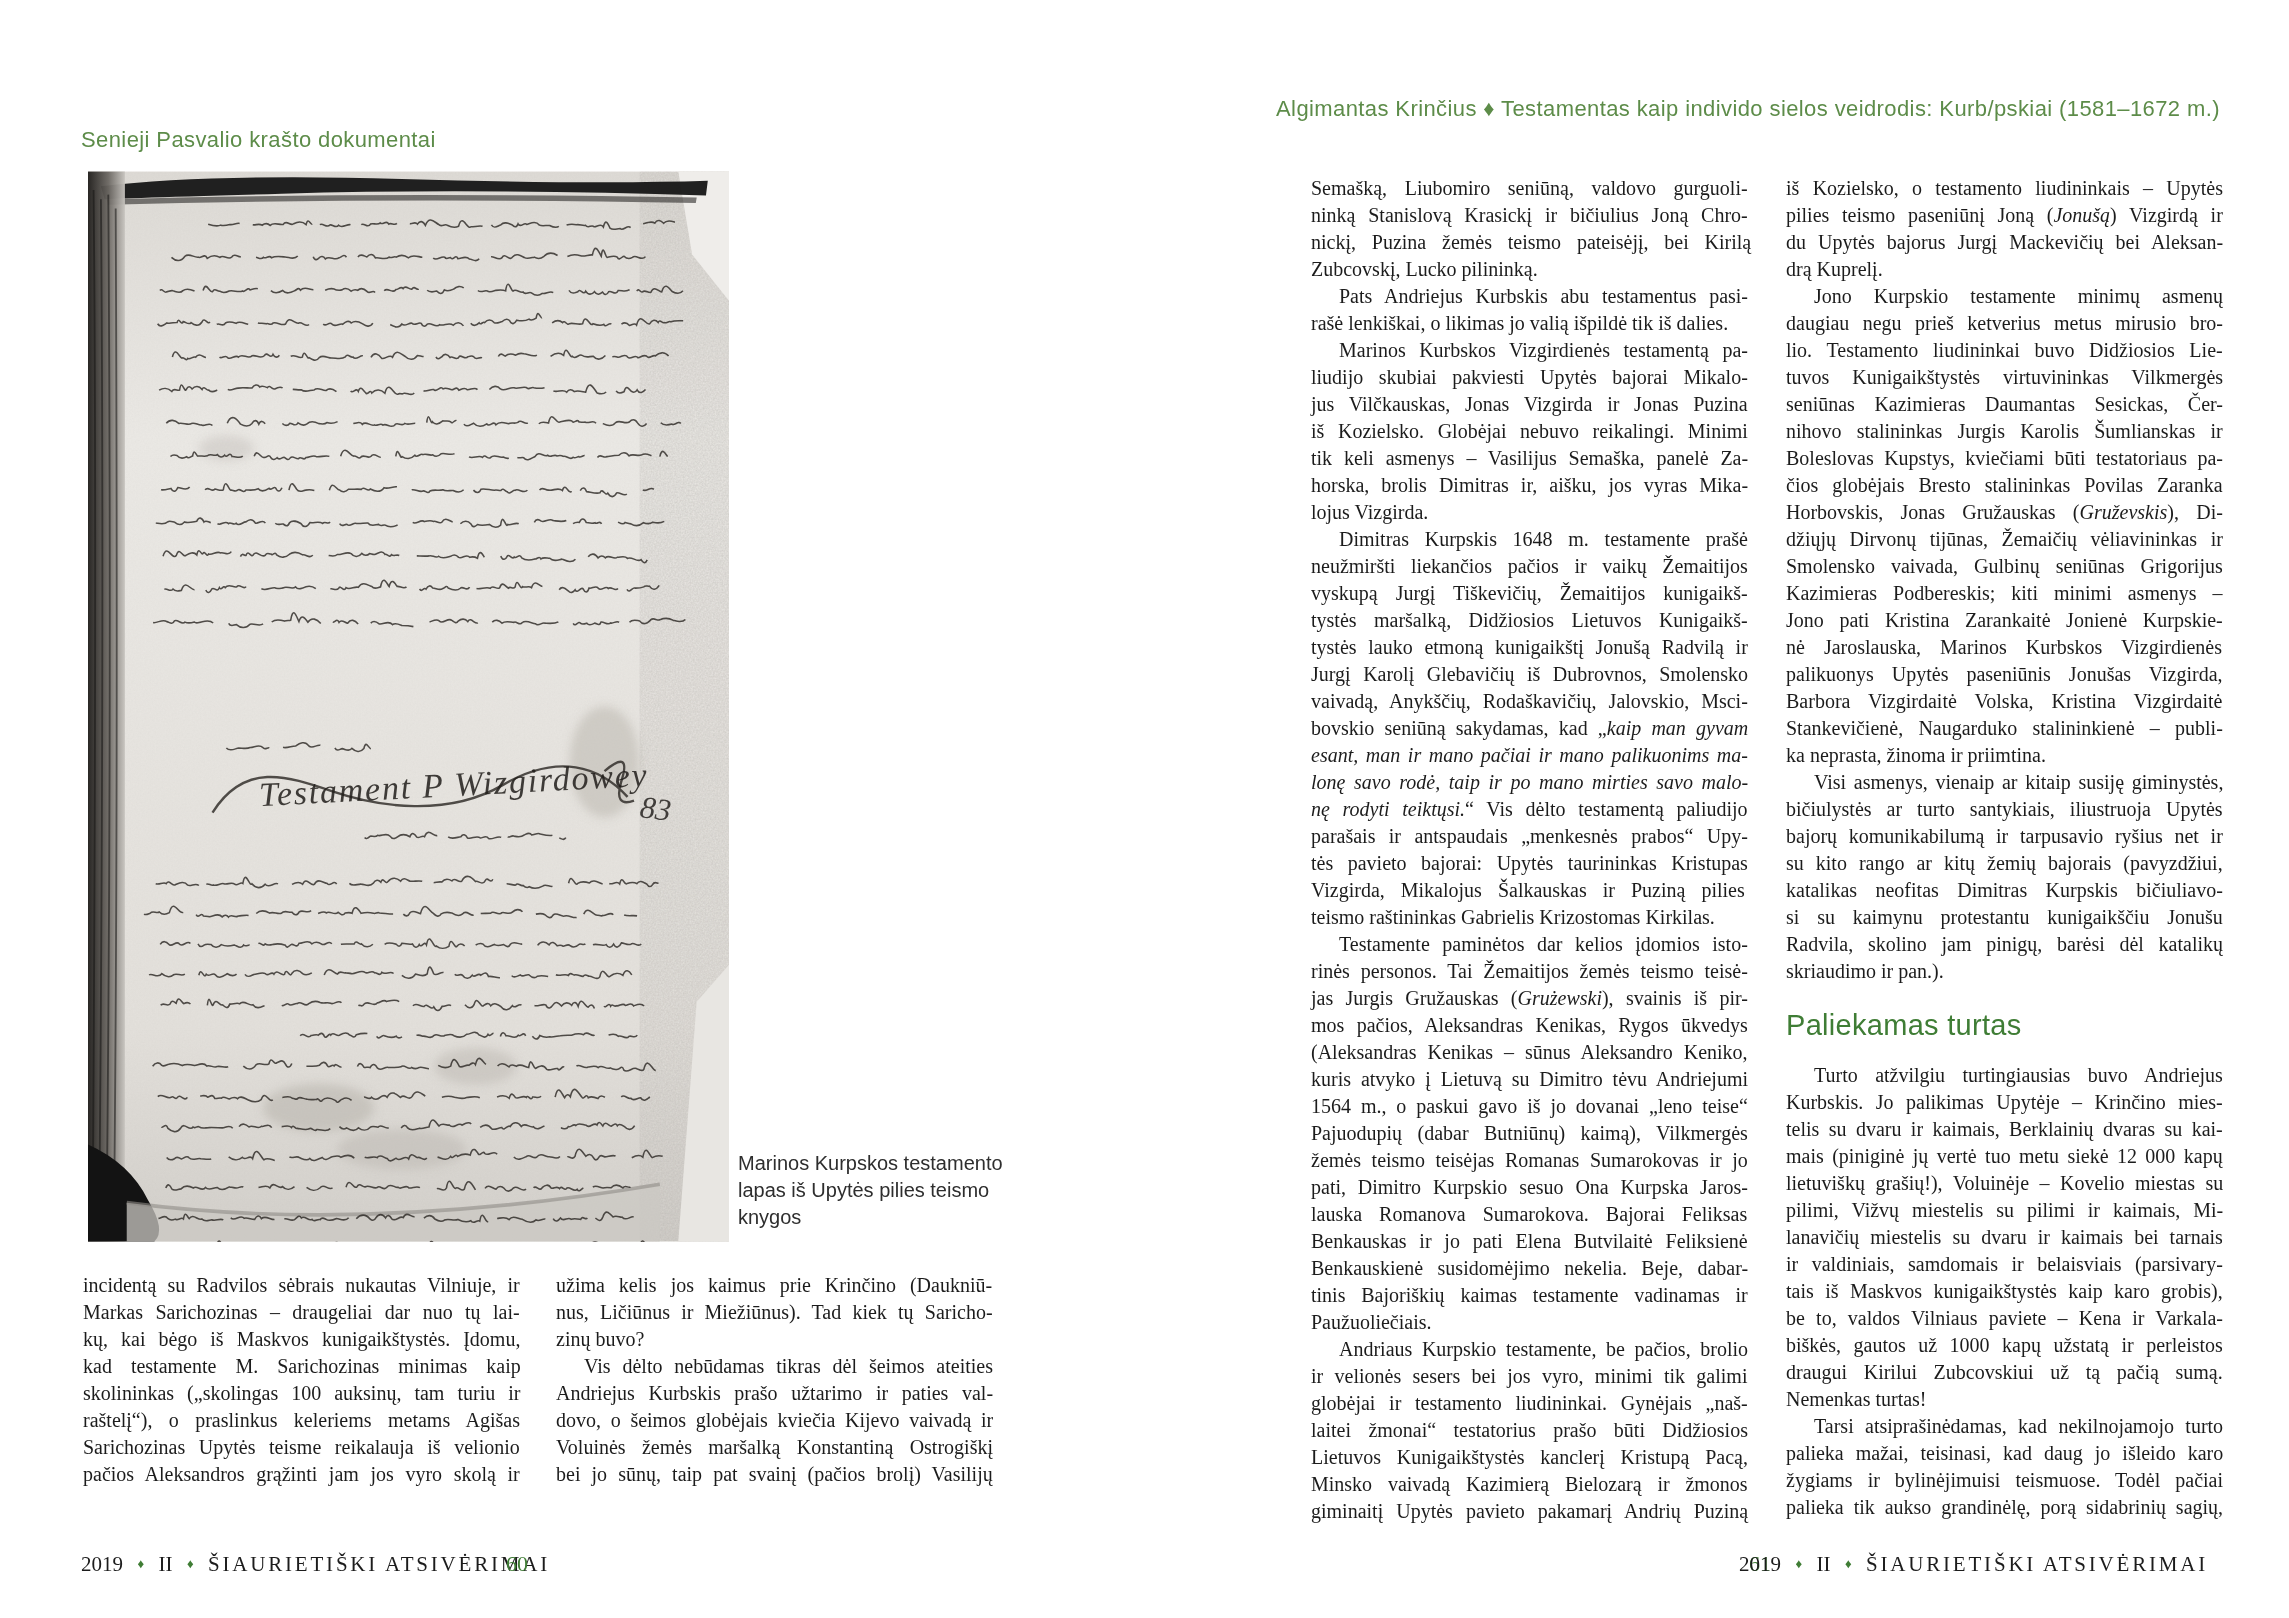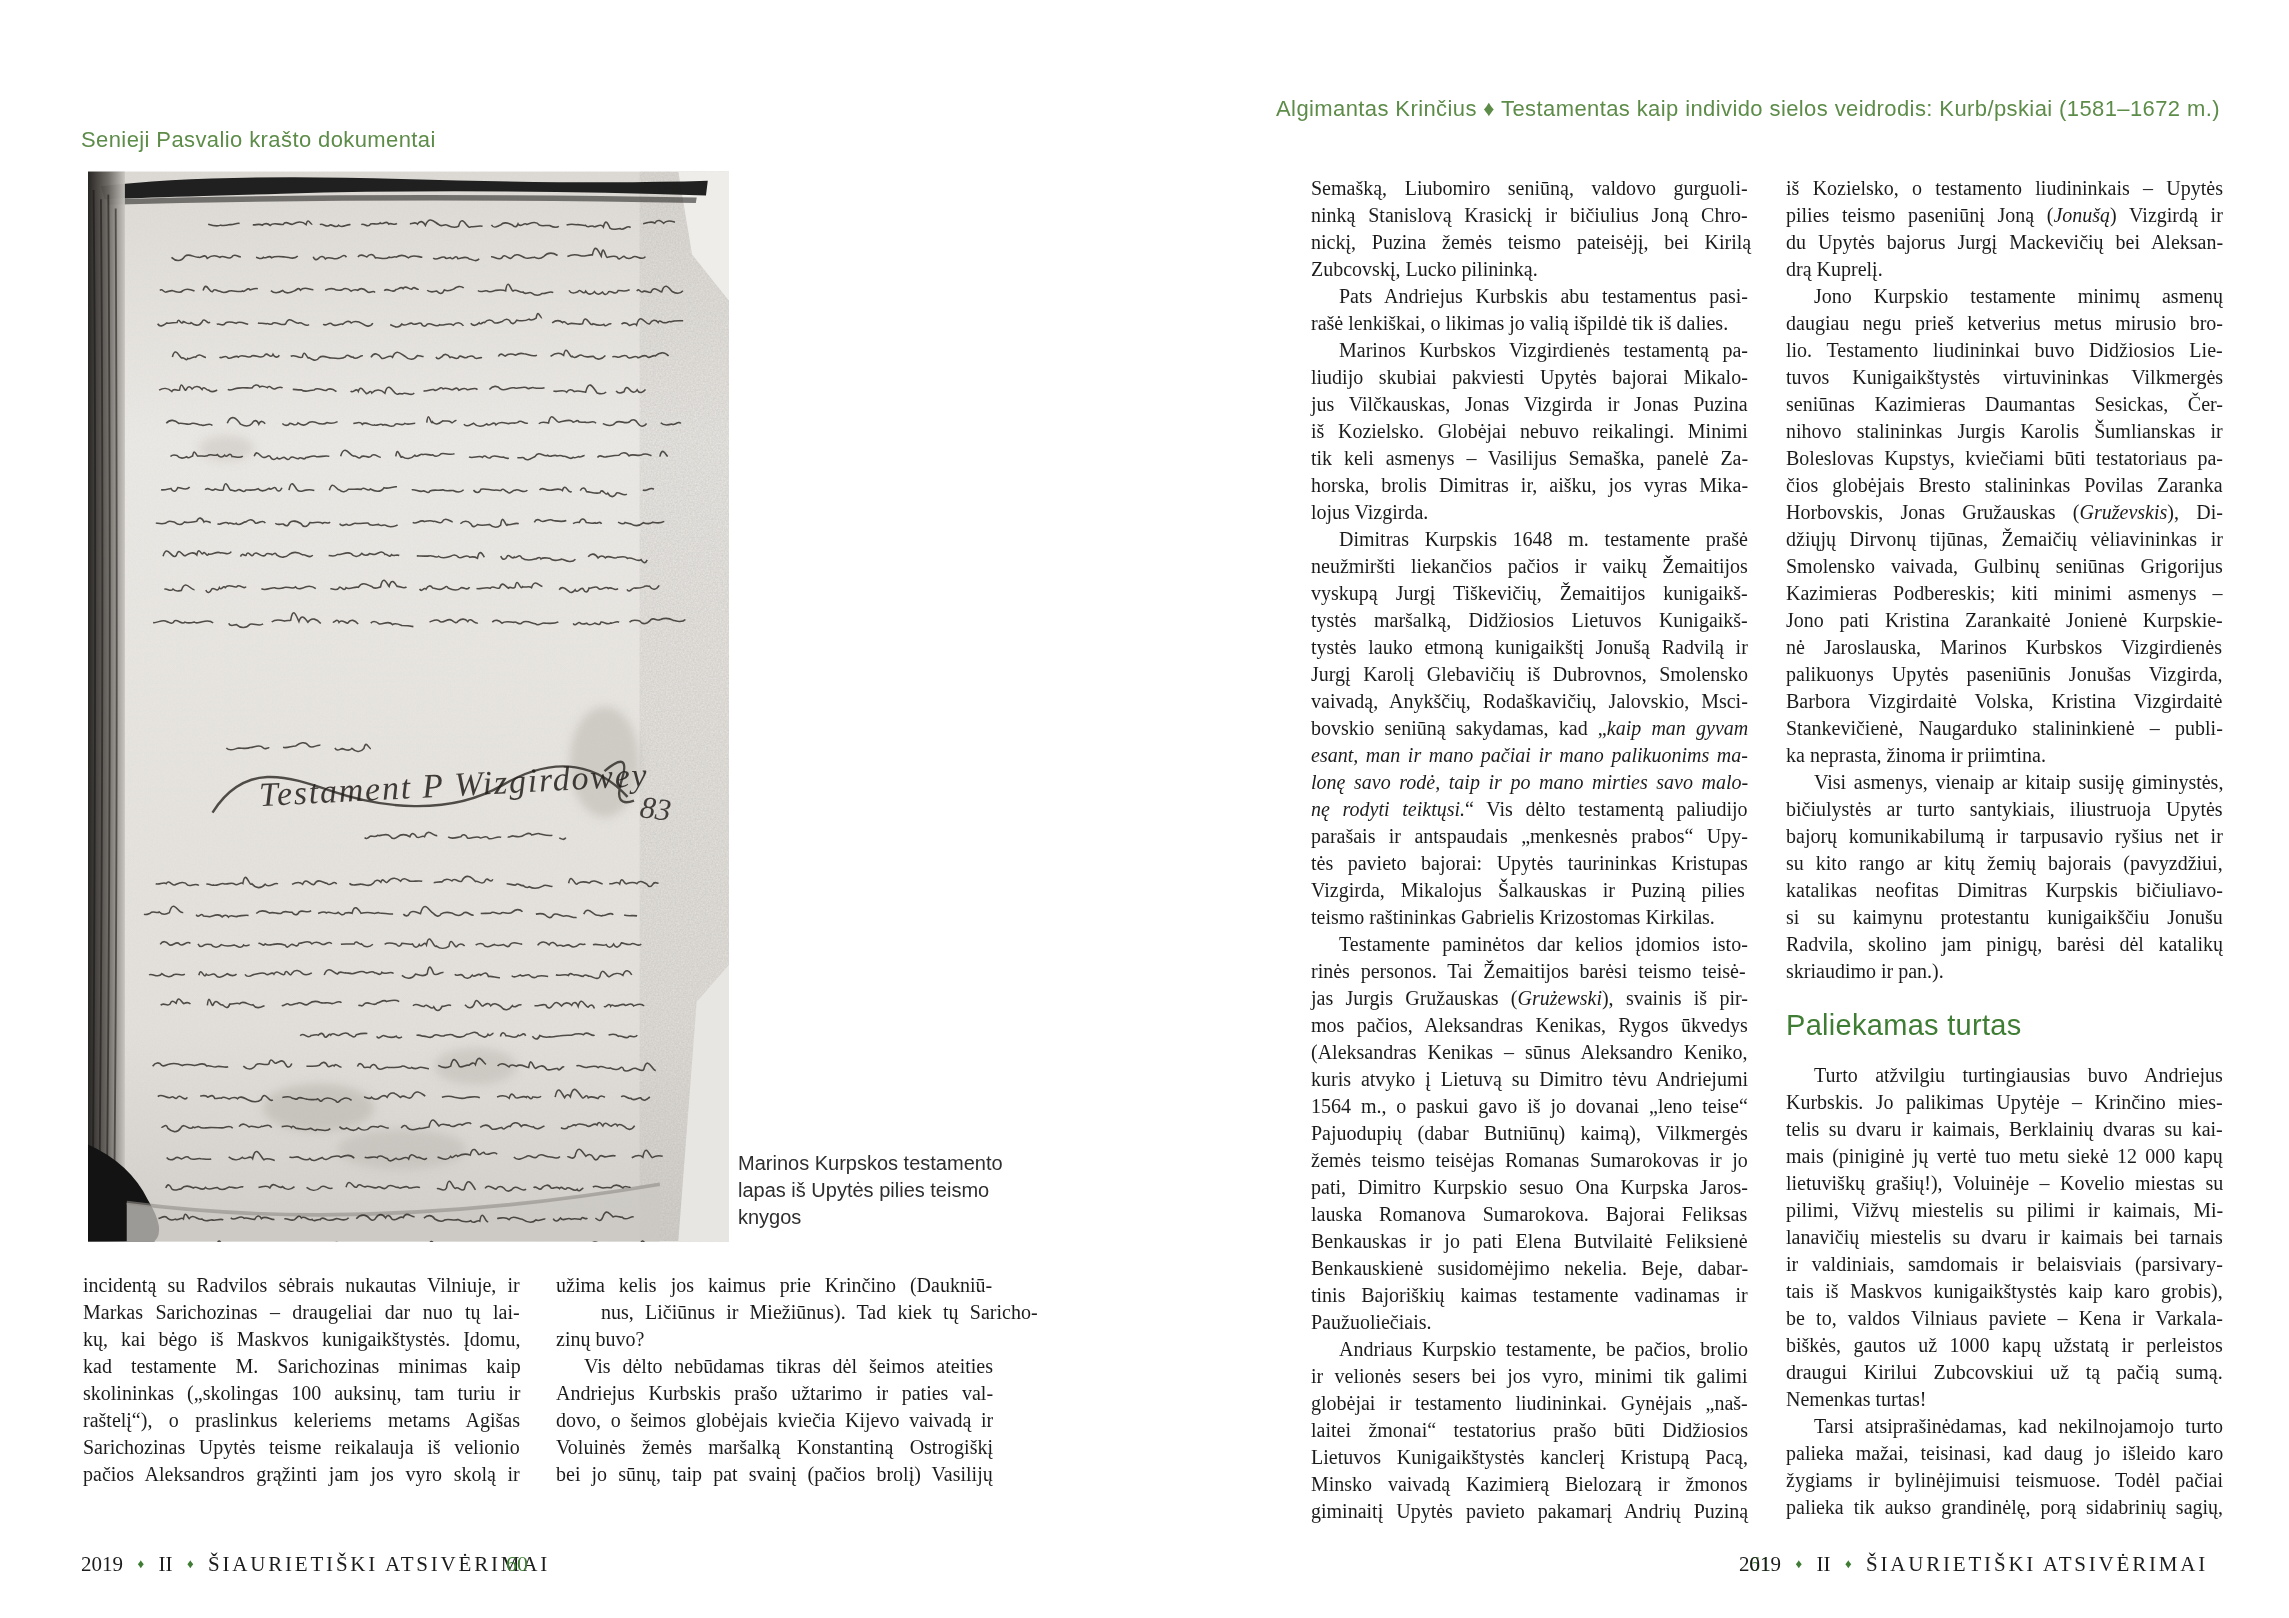--- a/index.html
+++ b/index.html
@@ -140,21 +140,21 @@
     <div class="ln" style="word-spacing: 7.4px;"><span><span>Markas Sarichozinas – draugeliai dar nuo tų lai-</span></span></div>
     <div class="ln" style="word-spacing: 8px;"><span><span>kų, kai bėgo iš Maskvos kunigaikštystės. Įdomu,</span></span></div>
     <div class="ln" style="word-spacing: 14px;"><span><span>kad testamente M. Sarichozinas minimas kaip</span></span></div>
     <div class="ln" style="word-spacing: 8px;"><span><span>skolininkas („skolingas 100 auksinų, tam turiu ir</span></span></div>
     <div class="ln" style="word-spacing: 11.4px;"><span><span>raštelį“), o praslinkus keleriems metams Agišas</span></span></div>
     <div class="ln" style="word-spacing: 8.6px;"><span><span>Sarichozinas Upytės teisme reikalauja iš velionio</span></span></div>
     <div class="ln" style="word-spacing: 6.6px;"><span><span>pačios Aleksandros grąžinti jam jos vyro skolą ir</span></span></div>
   </div>
 <div class="col abs" style="left:556px;top:1272px;">
     <div class="ln" style="word-spacing: 9px;"><span><span>užima kelis jos kaimus prie Krinčino (Daukniū-</span></span></div>
-    <div class="ln" style="word-spacing: 6.2px; margin-left: 45px;"><span><span>nus, Ličiūnus ir Miežiūnus). Tad kiek tų Saricho-</span></span></div>
+    <div class="ln" style="word-spacing: 6.2px;"><span><span>nus, Ličiūnus ir Miežiūnus). Tad kiek tų Saricho-</span></span></div>
     <div class="ln end" style="word-spacing: 0px;"><span><span>zinų buvo?</span></span></div>
     <div class="ln ind" style="word-spacing: 6.9px;"><span><span>Vis dėlto nebūdamas tikras dėl šeimos ateities</span></span></div>
     <div class="ln" style="word-spacing: 8.6px;"><span><span>Andriejus Kurbskis prašo užtarimo ir paties val-</span></span></div>
     <div class="ln" style="word-spacing: 4.7px;"><span><span>dovo, o šeimos globėjais kviečia Kijevo vaivadą ir</span></span></div>
     <div class="ln" style="word-spacing: 11.3px;"><span><span>Voluinės žemės maršalką Konstantiną Ostrogiškį</span></span></div>
     <div class="ln" style="word-spacing: 6.1px;"><span><span>bei jo sūnų, taip pat svainį (pačios brolį) Vasilijų</span></span></div>
   </div>
 
 <div class="abs footer-row" style="left:81px;top:1552px;">
   <span>2019</span>
@@ -190,21 +190,21 @@
     <div class="ln" style="word-spacing: 7px;"><span><span>vaivadą, Anykščių, Rodaškavičių, Jalovskio, Msci-</span></span></div>
     <div class="ln" style="word-spacing: 5.2px;"><span><span>bovskio seniūną sakydamas, kad „</span><i>kaip man gyvam</i></span></div>
     <div class="ln" style="word-spacing: 2.6px;"><span><i>esant, man ir mano pačiai ir mano palikuonims ma-</i></span></div>
     <div class="ln" style="word-spacing: 3.6px;"><span><i>lonę savo rodė, taip ir po mano mirties savo malo-</i></span></div>
     <div class="ln" style="word-spacing: 7.7px;"><span><i>nę rodyti teiktųsi.</i><span>“ Vis dėlto testamentą paliudijo</span></span></div>
     <div class="ln" style="word-spacing: 8.4px;"><span><span>parašais ir antspaudais „menkesnės prabos“ Upy-</span></span></div>
     <div class="ln" style="word-spacing: 9.5px;"><span><span>tės pavieto bajorai: Upytės taurininkas Kristupas</span></span></div>
     <div class="ln" style="word-spacing: 11px;"><span><span>Vizgirda, Mikalojus Šalkauskas ir Puziną pilies</span></span></div>
     <div class="ln end" style="word-spacing: 0px;"><span><span>teismo raštininkas Gabrielis Krizostomas Kirkilas.</span></span></div>
     <div class="ln ind" style="word-spacing: 7.5px;"><span><span>Testamente paminėtos dar kelios įdomios isto-</span></span></div>
-    <div class="ln" style="word-spacing: 5.8px;"><span><span>rinės personos. Tai Žemaitijos barėsi teismo teisė-</span></span></div>
+    <div class="ln" style="word-spacing: 5.8px;"><span><span>rinės personos. Tai Žemaitijos žemės teismo teisė-</span></span></div>
     <div class="ln" style="word-spacing: 7.3px;"><span><span>jas Jurgis Gružauskas (</span><i>Grużewski</i><span>), svainis iš pir-</span></span></div>
     <div class="ln" style="word-spacing: 7.4px;"><span><span>mos pačios, Aleksandras Kenikas, Rygos ūkvedys</span></span></div>
     <div class="ln" style="word-spacing: 6px;"><span><span>(Aleksandras Kenikas – sūnus Aleksandro Keniko,</span></span></div>
     <div class="ln" style="word-spacing: 4.9px;"><span><span>kuris atvyko į Lietuvą su Dimitro tėvu Andriejumi</span></span></div>
     <div class="ln" style="word-spacing: 4.9px;"><span><span>1564 m., o paskui gavo iš jo dovanai „leno teise“</span></span></div>
     <div class="ln" style="word-spacing: 10.4px;"><span><span>Pajuodupių (dabar Butniūnų) kaimą), Vilkmergės</span></span></div>
     <div class="ln" style="word-spacing: 5.6px;"><span><span>žemės teismo teisėjas Romanas Sumarokovas ir jo</span></span></div>
     <div class="ln" style="word-spacing: 6.8px;"><span><span>pati, Dimitro Kurpskio sesuo Ona Kurpska Jaros-</span></span></div>
     <div class="ln" style="word-spacing: 12px;"><span><span>lauska Romanova Sumarokova. Bajorai Feliksas</span></span></div>
     <div class="ln" style="word-spacing: 7.8px;"><span><span>Benkauskas ir jo pati Elena Butvilaitė Feliksienė</span></span></div>

